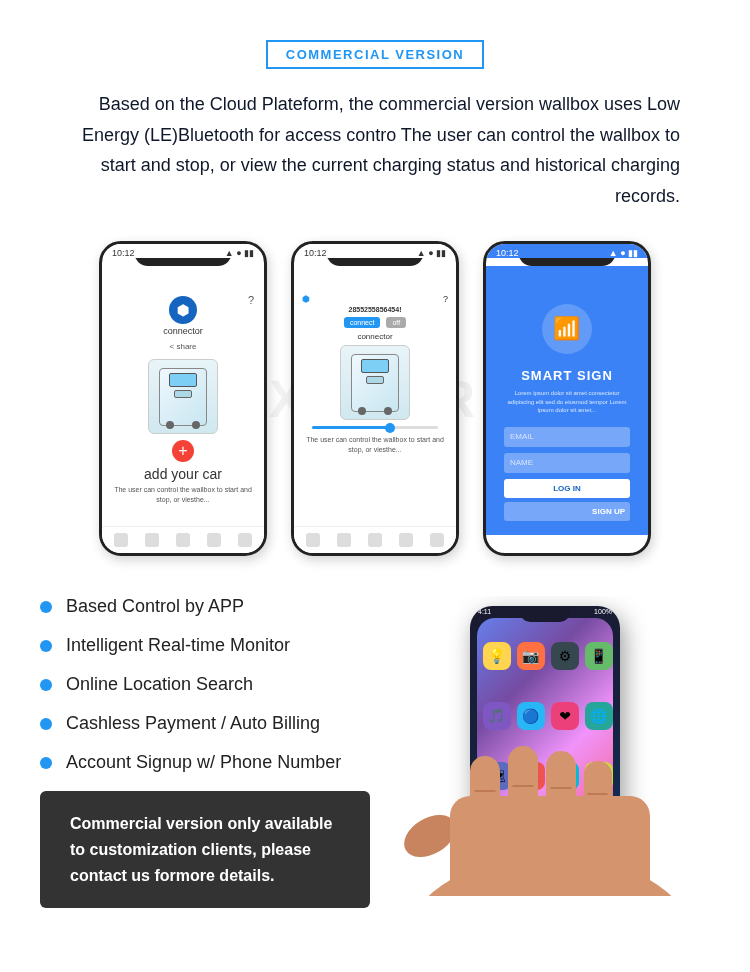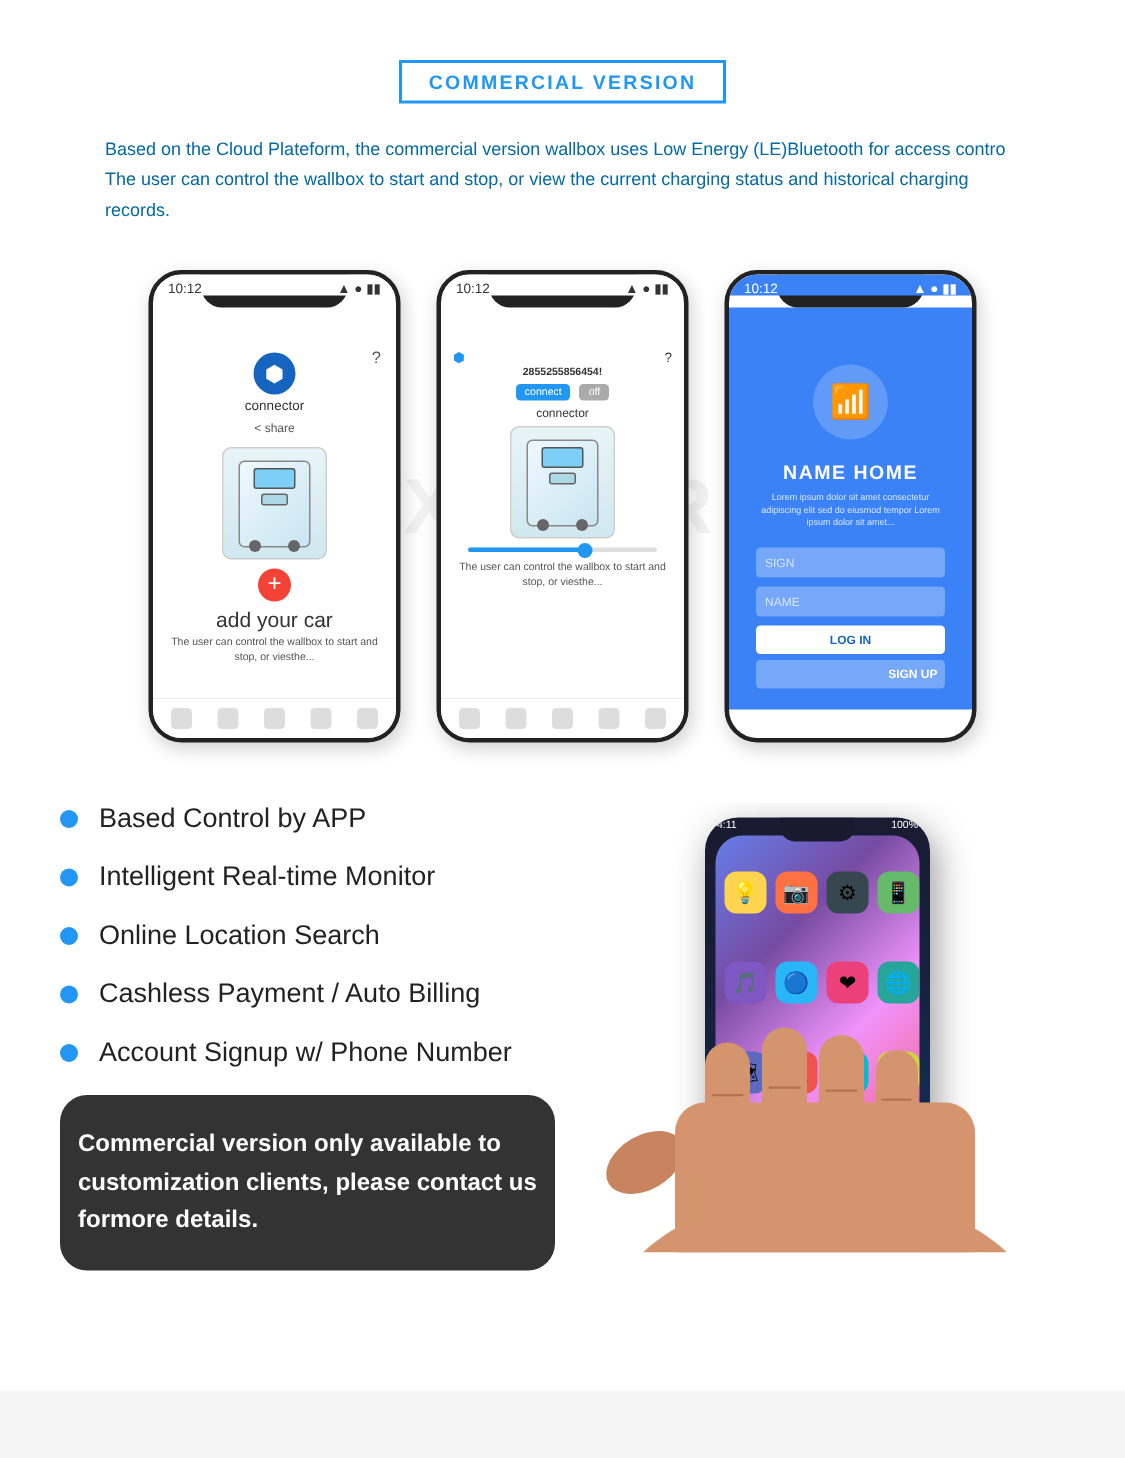--- a/index.html
+++ b/index.html
@@ -37,23 +37,23 @@
       border: 2px solid #2196f3;
       color: #2196f3;
       font-size: 13px;
       font-weight: 700;
       letter-spacing: 1.5px;
       padding: 5px 18px;
       text-align: right;
     }
 
     .description {
-      text-align: left;
-      font-size: 12px;
-      color: #0369a1;
+      text-align: right;
+      font-size: 18px;
+      color: #0f172a;
       line-height: 1.7;
       margin-bottom: 30px;
       padding: 0 30px;
     }
 
     
     .phones-row {
       display: flex;
       justify-content: center;
       gap: 24px;
@@ -508,22 +508,22 @@
       display: flex;
       justify-content: space-between;
       font-size: 7px;
       color: white;
       z-index: 3;
     }
 
     
     .notice-box {
       background: #333;
-      border-radius: 18px;
-      padding: 20px 12px;
+      border-radius: 6px;
+      padding: 20px 30px;
       margin-top: 10px;
       max-width: 400px;
     }
 
     .notice-text {
       color: white;
       font-size: 16px;
       font-weight: 700;
       line-height: 1.6;
     }
@@ -644,24 +644,24 @@
         <span>10:12</span>
         <span>▲ ● ▮▮</span>
       </div>
       <div class="phone-notch"></div>
       <div class="phone-screen-blue">
         <div style="height:14px;"></div>
 
         <div class="p3-wifi-icon">
           <span class="p3-wifi-symbol">📶</span>
         </div>
-        <div class="p3-smart-home">NAME HOME</div>
+        <div class="p3-smart-home">SMART SIGN</div>
         <div class="p3-sub-text">Lorem ipsum dolor sit amet consectetur adipiscing elit sed do eiusmod tempor Lorem ipsum dolor sit amet...</div>
         <div class="p3-input">
-          <span class="p3-input-placeholder">SIGN</span>
+          <span class="p3-input-placeholder">EMAIL</span>
         </div>
         <div class="p3-input">
           <span class="p3-input-placeholder">NAME</span>
         </div>
         <div class="p3-login-btn">LOG IN</div>
         <div class="p3-signup-btn">SIGN UP</div>
       </div>
     </div>
 
   </div>

